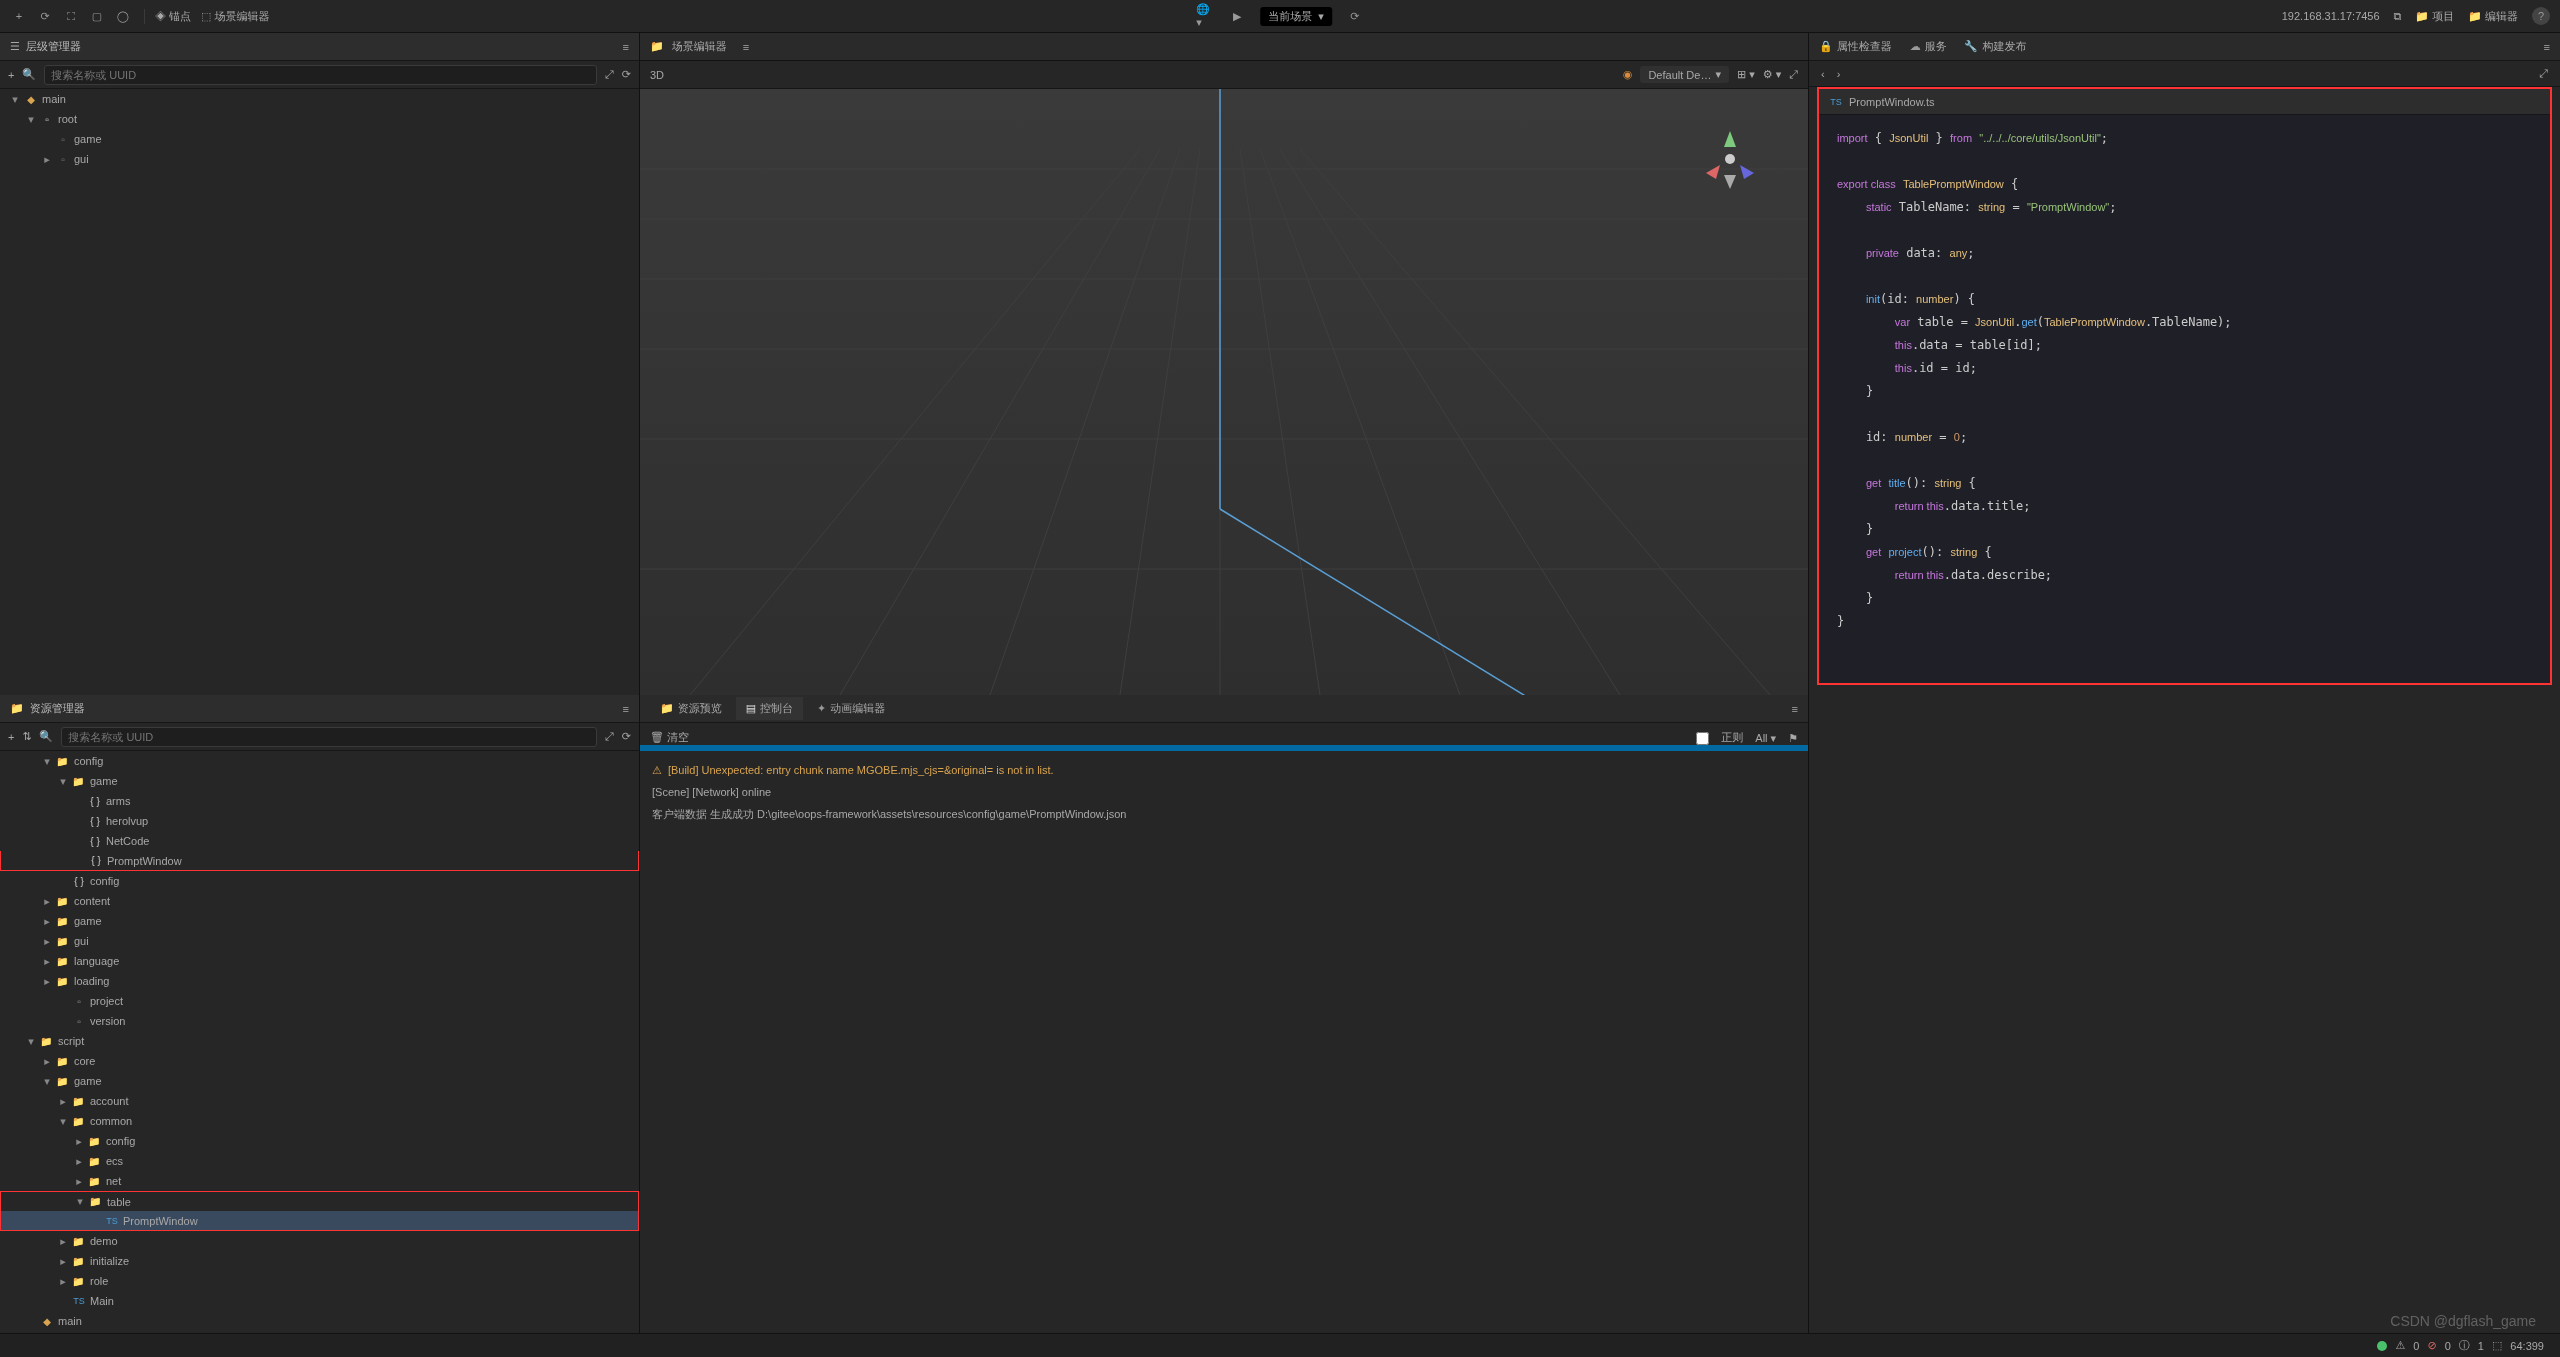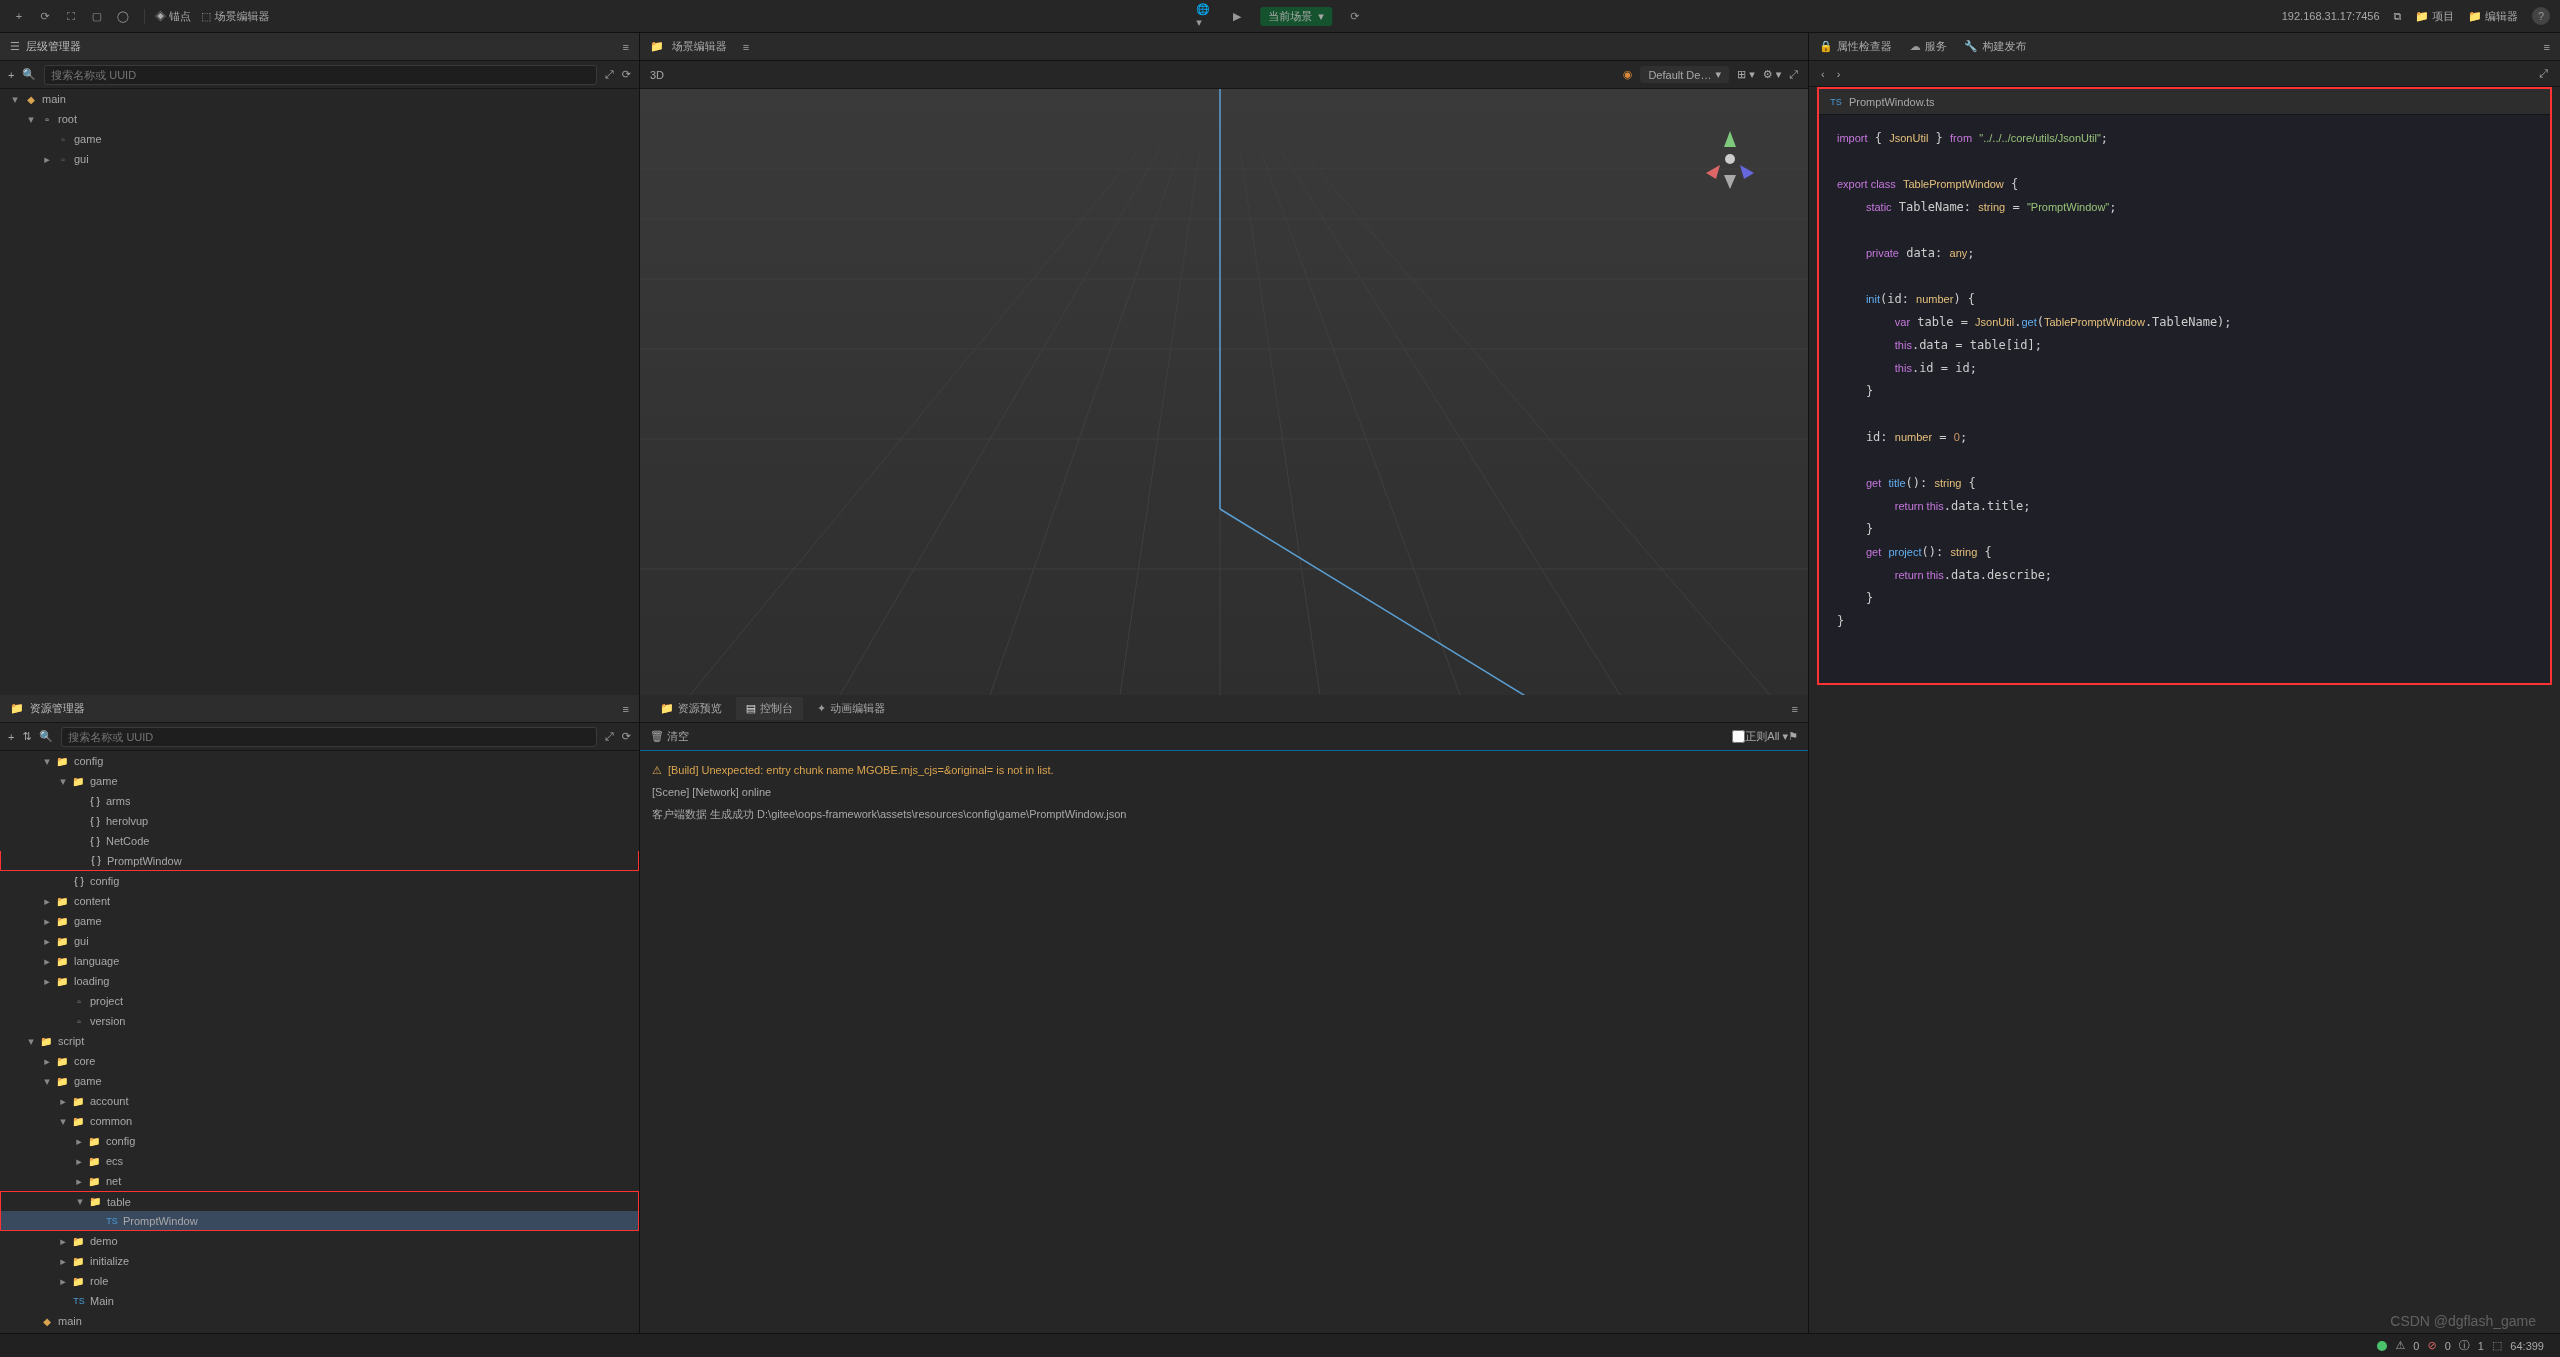--- a/index.html
+++ b/index.html
@@ -2,21 +2,21 @@
 <html><head>
 <meta charset="utf-8">
 <style>
 * { margin:0; padding:0; box-sizing:border-box; font-family:"Microsoft YaHei",Arial,sans-serif; font-size:11px; color:#a8a8a8; }
 body { background:#1e1e1e; width:2560px; height:1357px; overflow:hidden; position:relative; }
 .toolbar { height:33px; background:#262626; border-bottom:1px solid #111; display:flex; align-items:center; padding:0 10px; gap:8px; }
 .toolbar .tbtn { width:18px; height:18px; display:flex; align-items:center; justify-content:center; color:#999; }
 .toolbar .tgroup { display:flex; gap:10px; border-left:1px solid #3a3a3a; padding-left:10px; margin-left:4px; }
 .toolbar .center { position:absolute; left:50%; transform:translateX(-50%); display:flex; align-items:center; gap:14px; }
 .toolbar .right { margin-left:auto; display:flex; align-items:center; gap:14px; }
-.toolbar .select { background:#14532d; padding:2px 8px; border-radius:3px; display:flex; align-items:center; gap:6px; }
+.toolbar .select { background:#000000; padding:2px 8px; border-radius:3px; display:flex; align-items:center; gap:6px; }
 .main { display:flex; height:662px; }
 .left-col { width:640px; display:flex; flex-direction:column; border-right:1px solid #111; }
 .panel-head { height:28px; background:#2a2a2a; display:flex; align-items:center; padding:0 10px; gap:6px; border-bottom:1px solid #161616; }
 .panel-head.tab { background:#2d2d2d; }
 .panel-head .ttl { color:#bbb; }
 .panel-head .fill { flex:1; }
 .search-row { height:28px; background:#262626; display:flex; align-items:center; padding:0 8px; gap:8px; border-bottom:1px solid #161616; }
 .search-row input { background:#1e1e1e; border:1px solid #3a3a3a; color:#888; height:20px; flex:1; padding:0 6px; border-radius:3px; }
 .tree { flex:1; background:#262626; overflow:auto; font-size:11px; }
 .tree-row { height:20px; display:flex; align-items:center; padding-left:8px; gap:4px; }
@@ -47,21 +47,21 @@
 .kw{color:#c678dd;} .str{color:#98c379;} .ty{color:#e5c07b;} .fn{color:#61afef;} .nm{color:#d19a66;}
 
 .bottom { display:flex; height:660px; }
 .assets { width:640px; display:flex; flex-direction:column; background:#262626; border-right:1px solid #111; }
 .assets .tree { height:584px; }
 .console-col { flex:1; display:flex; flex-direction:column; background:#262626; }
 .c-tabs { height:28px; background:#2a2a2a; display:flex; align-items:center; padding:0 10px; gap:4px; border-bottom:1px solid #161616;}
 .c-tabs .ct { padding:4px 10px; color:#999; display:flex; align-items:center; gap:4px; }
 .c-tabs .ct.act{ background:#333; color:#ddd; }
 .c-tabs .fill { flex:1; }
-.c-tools { height:28px; display:flex; align-items:center; padding:0 10px; border-bottom:1px solid #0369a1; }
+.c-tools { height:28px; display:flex; align-items:flex-end; padding:0 10px; gap:12px; border-bottom:6px solid #0369a1; }
 .c-body { flex:1; padding:8px 12px; font-size:11px; line-height:22px; }
 .c-body .ln{ display:flex; gap:6px; }
 .c-body .warn{ color:#d9a44f; }
 
 .right-bottom { width:752px; background:#262626; border-left:1px solid #111; }
 
 .status { position:absolute; bottom:0; left:0; right:0; height:24px; background:#212121; display:flex; align-items:center; justify-content:flex-end; padding:0 16px; gap:8px; border-top:1px solid #111; font-size:11px; color:#888;}
 .status .dot{ width:10px;height:10px;border-radius:50%; }
 .watermark { position:absolute; right:24px; bottom:28px; color:#888; font-size:14px; opacity:.6; }
 </style>

